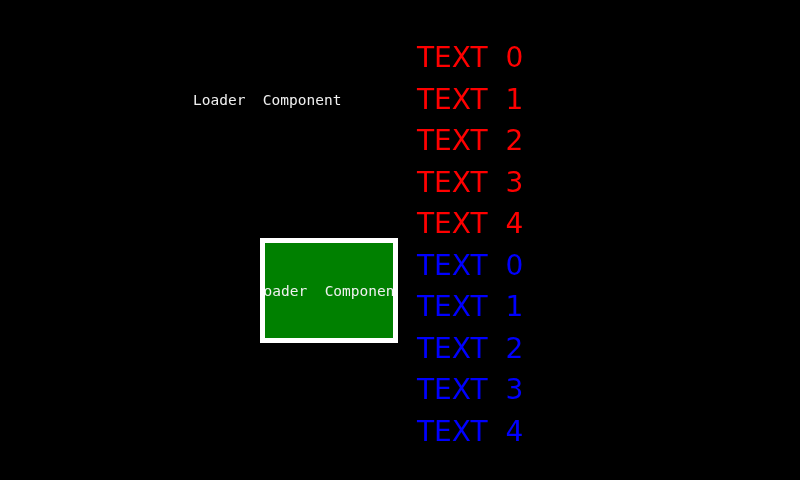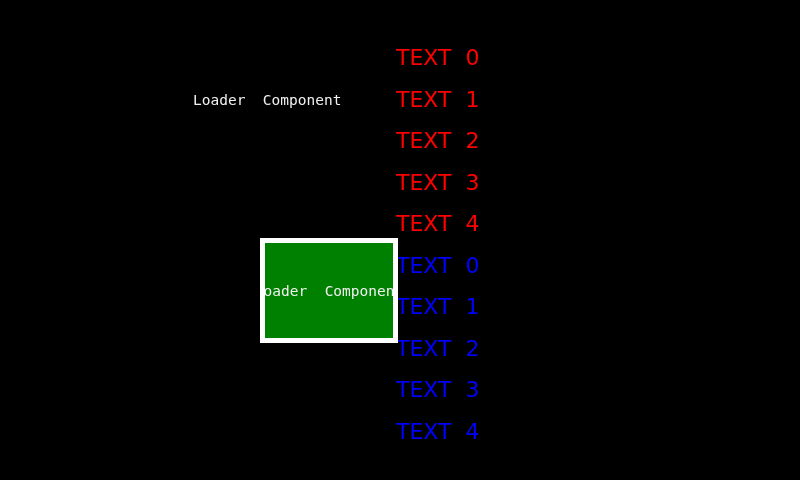--- a/index.html
+++ b/index.html
@@ -25,24 +25,25 @@
   
   .text-list {
     position: absolute;
     left: 396px;
     top: 37px;
     width: 180px;
   }
   .text-row {
     height: 41.5px;
     line-height: 41.5px;
-    font-size: 22px;
+    font-size: 28px;
     font-family: "DejaVu Sans", "Liberation Sans", sans-serif;
     white-space: pre;
     letter-spacing: 0px;
+    margin-left: 21px;
   }
   .text-row.red  { color: #ff0000; }
   .text-row.blue { color: #0000ff; }
 
   
   .loader-label-plain {
     position: absolute;
     left: 193px;
     top: 92px;
     font-size: 14.5px;

